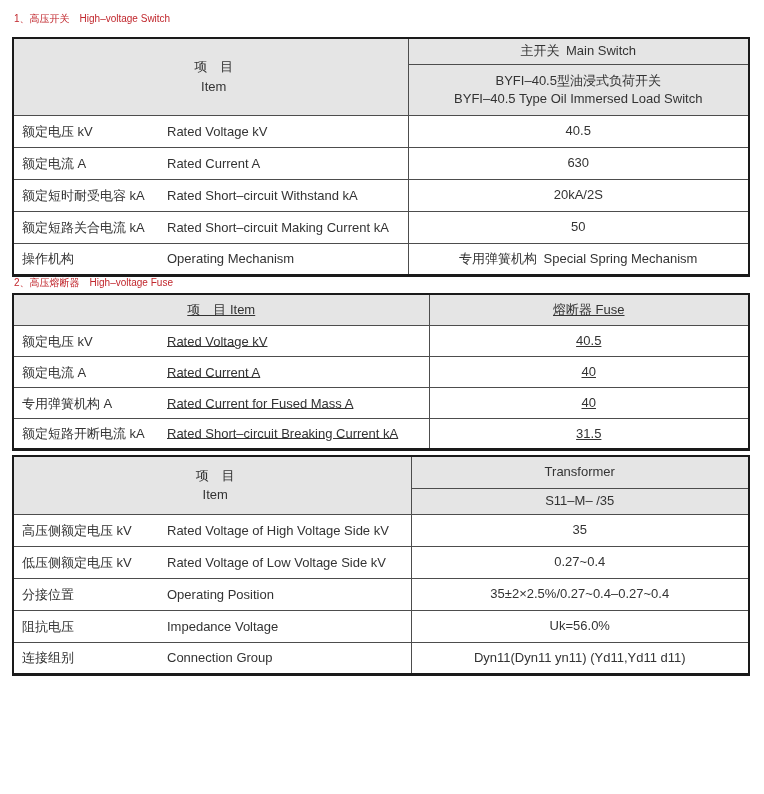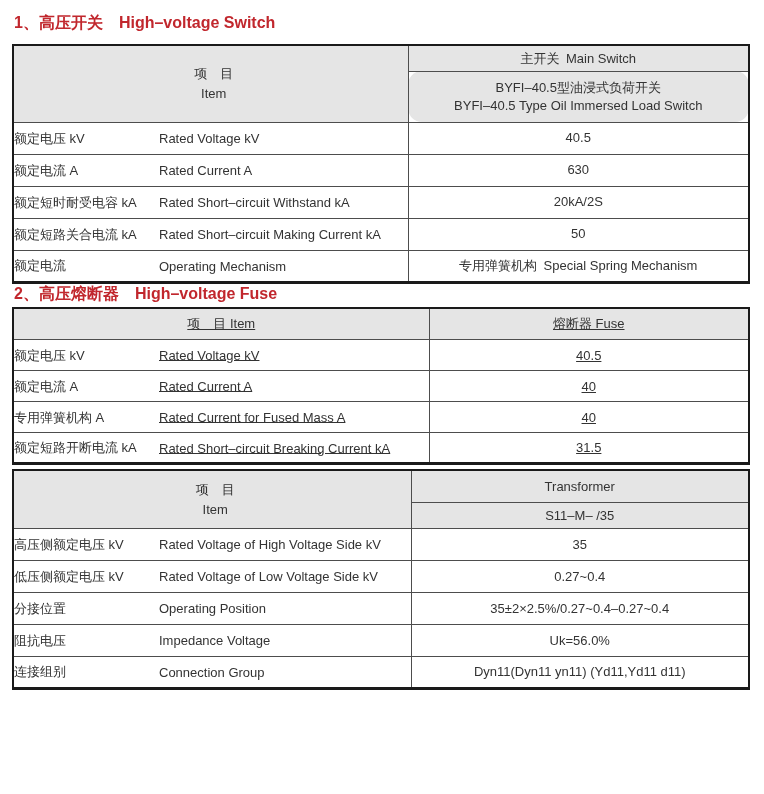--- a/index.html
+++ b/index.html
@@ -14,22 +14,22 @@
   .page { padding: 7px 12px 0 12px; }
 
   .doc-title {
     margin: 0 0 0 2px;
     font-size: 13.5px;
     font-weight: bold;
     color: #c1272d;
     line-height: 1.2;
   }
   .sec-heading {
-    font-size: 16px;
-    font-weight: bold;
+    font-size: 10px;
+    font-weight: normal;
     color: #c1272d;
     line-height: 1.2;
     margin: 0 0 0 2px;
   }
   #heading-1 { margin-top: 6px; }
   #heading-2 { }
   #heading-3 { margin-top: 45px; }
 
   table.tbl {
     border-collapse: collapse;
@@ -48,26 +48,26 @@
     padding: 0;
     vertical-align: middle;
     line-height: 1.35;
   }
   .tbl tr.hdr td { background: #e5e5e5; }
   .tbl td.center { text-align: center; }
 
   tr.h26 > td { height: 26px; }
   tr.h31 > td { height: 31px; }
   tr.h32 > td { height: 32px; }
-  tr.h41 > td { height: 51px; border-radius: 14px; }
+  tr.h41 > td { height: 51px; }
 
   td.item-hd { text-align: center; }
   td.item-hd div { line-height: 1.5; margin-left: 6px; }
 
-  td.label-cell { }
+  td.label-cell { padding-left: 8px; }
   td.label-cell .zh { display: inline-block; width: 145px; vertical-align: middle; }
   td.label-cell .en { vertical-align: middle; }
 
   col.c1-switch { width: 395px; }
   col.c1-fuse { width: 416px; }
   col.c1-transformer { width: 398px; }
 </style>
 </head>
 <body>
 
@@ -105,21 +105,21 @@
       </tr>
       <tr class="h32">
         <td class="label-cell"><span class="zh">额定短时耐受电容 kA</span><span class="en">Rated Short–circuit Withstand kA</span></td>
         <td class="center">20kA/2S</td>
       </tr>
       <tr class="h32">
         <td class="label-cell"><span class="zh">额定短路关合电流 kA</span><span class="en">Rated Short–circuit Making Current kA</span></td>
         <td class="center">50</td>
       </tr>
       <tr class="h32">
-        <td class="label-cell"><span class="zh">额定电流</span><span class="en">Operating Mechanism</span></td>
+        <td class="label-cell"><span class="zh">操作机构</span><span class="en">Operating Mechanism</span></td>
         <td class="center">专用弹簧机构 Special Spring Mechanism</td>
       </tr>
     </tbody>
   </table>
 
   <div class="sec-heading" id="heading-2">2、高压熔断器　High–voltage Fuse</div>
 
   <table class="tbl" id="table-fuse">
     <colgroup>
         <col class="c1-fuse">

